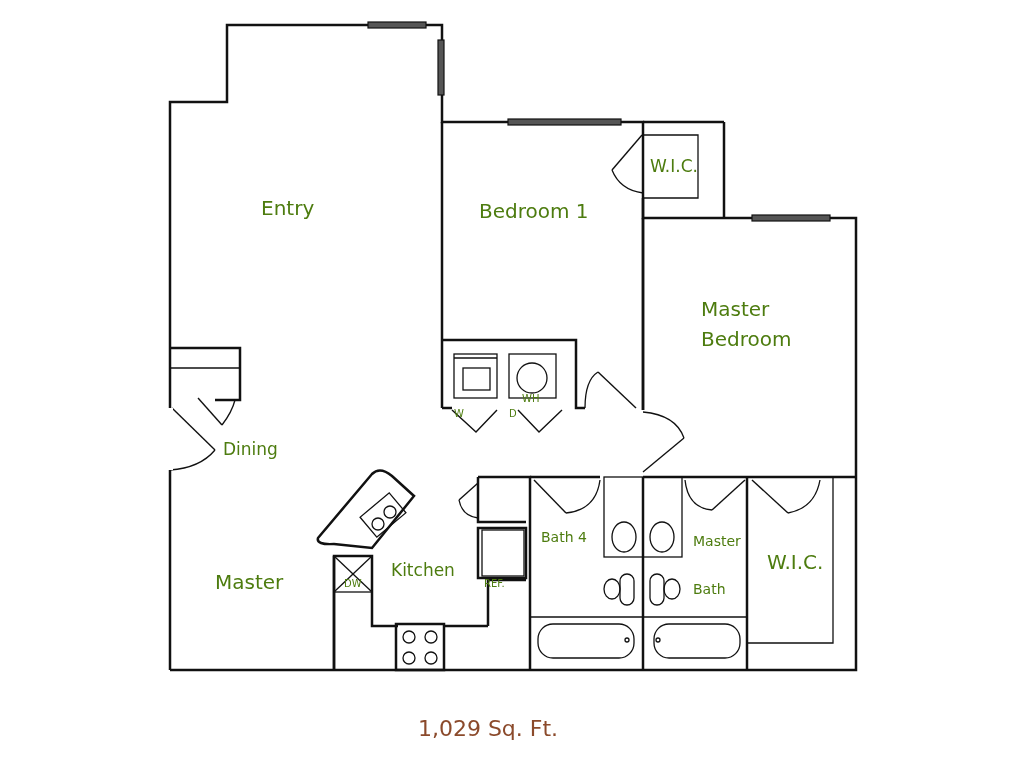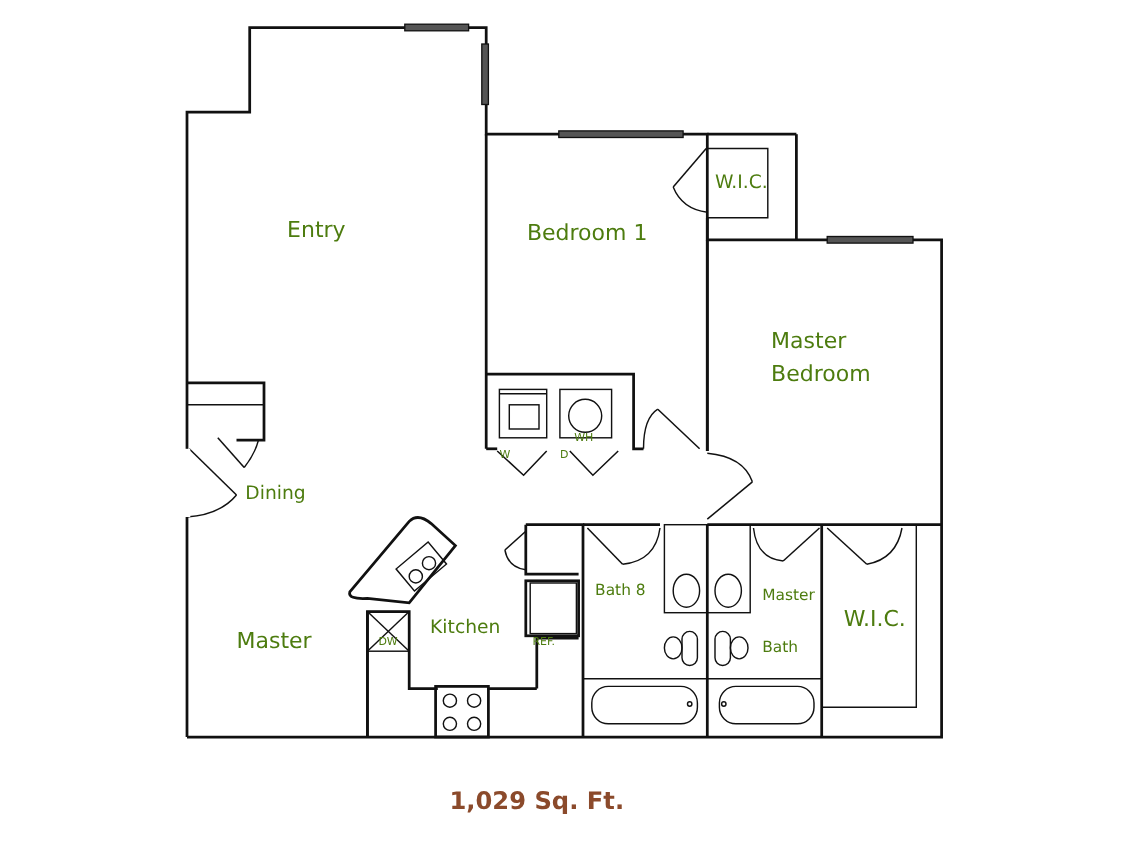--- a/index.html
+++ b/index.html
@@ -7,21 +7,21 @@
   svg { position:absolute; left:0; top:0; }
   .wall { stroke:#111; stroke-width:2.5; fill:none; stroke-linejoin:miter; }
   .thin { stroke:#111; stroke-width:1.3; fill:none; }
   .win { fill:#555; stroke:#111; stroke-width:1.2; }
   .door { fill:#fff; stroke:#111; stroke-width:1.4; }
   .lbl { position:absolute; color:#4d7c0f; white-space:nowrap; font-family:"DejaVu Sans", sans-serif; }
   .big { font-size:20px; }
   .mid { font-size:17px; }
   .sm  { font-size:14px; }
   .xs  { font-size:10px;margin-top:20px; }
-  .sqft { position:absolute; left:0; width:976px; top:716px; text-align:center; font-size:22px; font-weight:bold; color:#8b4a2b; font-family:"DejaVu Sans", sans-serif; }
+  .sqft { position:absolute; left:0; width:976px; top:716px; text-align:center; font-size:22px; font-weight:normal; color:#8b4a2b; font-family:"DejaVu Sans", sans-serif; }
 </style>
 </head>
 <body>
 
 <svg width="1024" height="768" viewBox="0 0 1024 768">
 
   <polyline class="wall" points="170,670 170,102 227,102 227,25 442,25 442,122 643,122 643,218 856,218 856,670 170,670"></polyline>
 
   <line class="wall" x1="442" y1="122" x2="442" y2="408"></line>
   <line class="wall" x1="643" y1="122" x2="724" y2="122"></line>
@@ -121,21 +121,21 @@
 </svg>
 
 <span class="lbl big" style="left:261px;top:196px">Entry</span>
 <span class="lbl big" style="left:479px;top:199px">Bedroom 1</span>
 <span class="lbl mid" style="left:650px;top:156px">W.I.C.</span>
 <span class="lbl big" style="left:701px;top:297px">Master</span>
 <span class="lbl big" style="left:701px;top:327px">Bedroom</span>
 <span class="lbl mid" style="left:223px;top:439px">Dining</span>
 <span class="lbl big" style="left:215px;top:570px">Master</span>
 <span class="lbl mid" style="left:391px;top:560px">Kitchen</span>
-<span class="lbl sm" style="left:541px;top:529px">Bath 8</span>
+<span class="lbl sm" style="left:541px;top:529px">Bath 4</span>
 <span class="lbl sm" style="left:693px;top:533px">Master</span>
 <span class="lbl sm" style="left:693px;top:581px">Bath</span>
 <span class="lbl big" style="left:767px;top:550px">W.I.C.</span>
 
 <span class="lbl xs" style="left:454px;top:388px">W</span>
 <span class="lbl xs" style="left:509px;top:388px">D</span>
 <span class="lbl xs" style="left:522px;top:373px">WH</span>
 <span class="lbl xs" style="left:344px;top:558px">DW</span>
 <span class="lbl xs" style="left:484px;top:558px">REF.</span>
 

